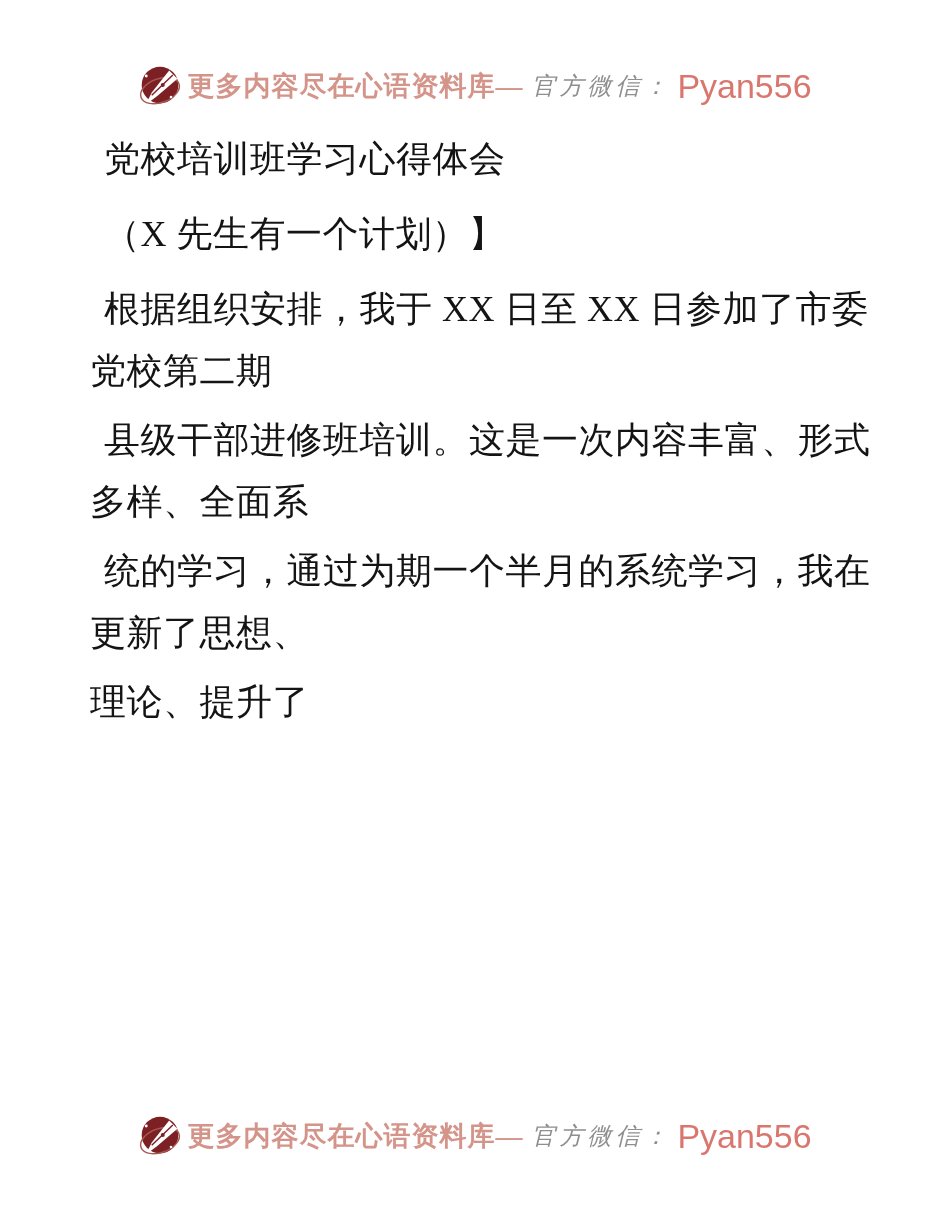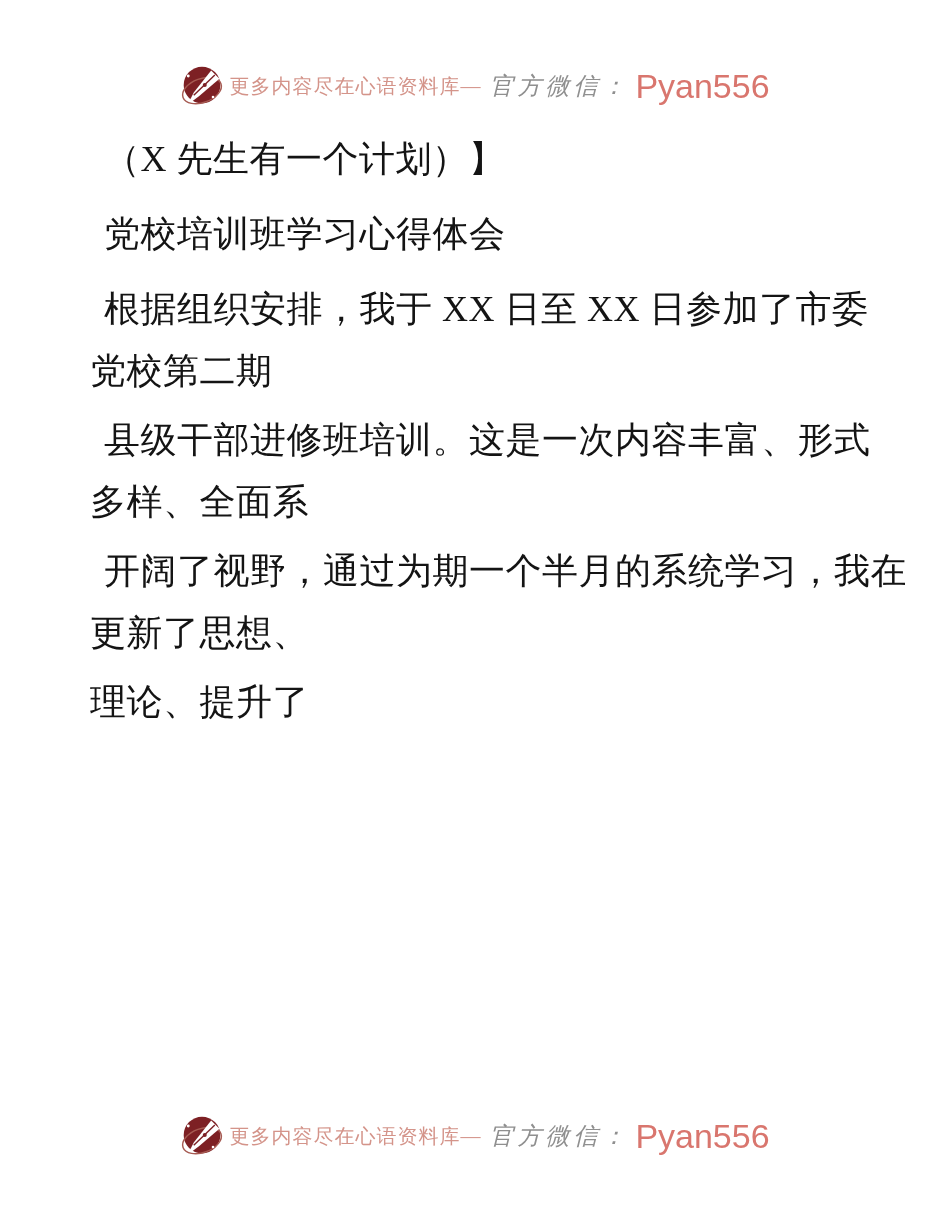--- a/index.html
+++ b/index.html
@@ -28,22 +28,22 @@
   .watermark.header { top: 62px; }
   .watermark.footer { top: 1112px; }
   .wm-logo {
     display: inline-block;
     width: 44px;
     height: 48px;
     margin-right: 5px;
     flex: 0 0 auto;
   }
   .wm-brand {
-    font-size: 20px;
-    font-weight: normal;
+    font-size: 27px;
+    font-weight: bold;
     color: #d4948a;
     letter-spacing: 1px;
   }
   .wm-label {
     font-size: 24px;
     color: #8f8f8f;
     font-style: italic;
     letter-spacing: 4px;
     margin-left: 8px;
   }
@@ -88,35 +88,35 @@
         <circle cx="36" cy="36" r="1.4" fill="#ffffff"></circle>
       </svg>
     </span>
     <span class="wm-brand" style="color: rgb(212, 148, 138);">更多内容尽在心语资料库—</span>
     <span class="wm-label" style="color: rgb(143, 143, 143);">官方微信：</span>
     <span class="wm-value" style="color: rgb(217, 118, 110);">Pyan556</span>
   </div>
 
   <main class="content" style="color: rgb(20, 20, 20);">
       <div class="para gap-lg">
-        <div class="line indent">（X 先生有一个计划）】</div>
+        <div class="line indent">党校培训班学习心得体会</div>
       </div>
       <div class="para gap-lg">
-        <div class="line indent">党校培训班学习心得体会</div>
+        <div class="line indent">（X 先生有一个计划）】</div>
       </div>
       <div class="para">
         <div class="line indent">根据组织安排，我于 XX 日至 XX 日参加了市委</div>
         <div class="line">党校第二期</div>
       </div>
       <div class="para">
         <div class="line indent">县级干部进修班培训。这是一次内容丰富、形式</div>
         <div class="line">多样、全面系</div>
       </div>
       <div class="para">
-        <div class="line indent">开阔了视野，通过为期一个半月的系统学习，我在</div>
+        <div class="line indent">统的学习，通过为期一个半月的系统学习，我在</div>
         <div class="line">更新了思想、</div>
       </div>
       <div class="para">
         <div class="line">理论、提升了</div>
       </div>
     </main>
 
   <div class="watermark footer">
     <span class="wm-logo">
       <svg viewBox="0 0 48 48" width="44" height="48" aria-hidden="true">

